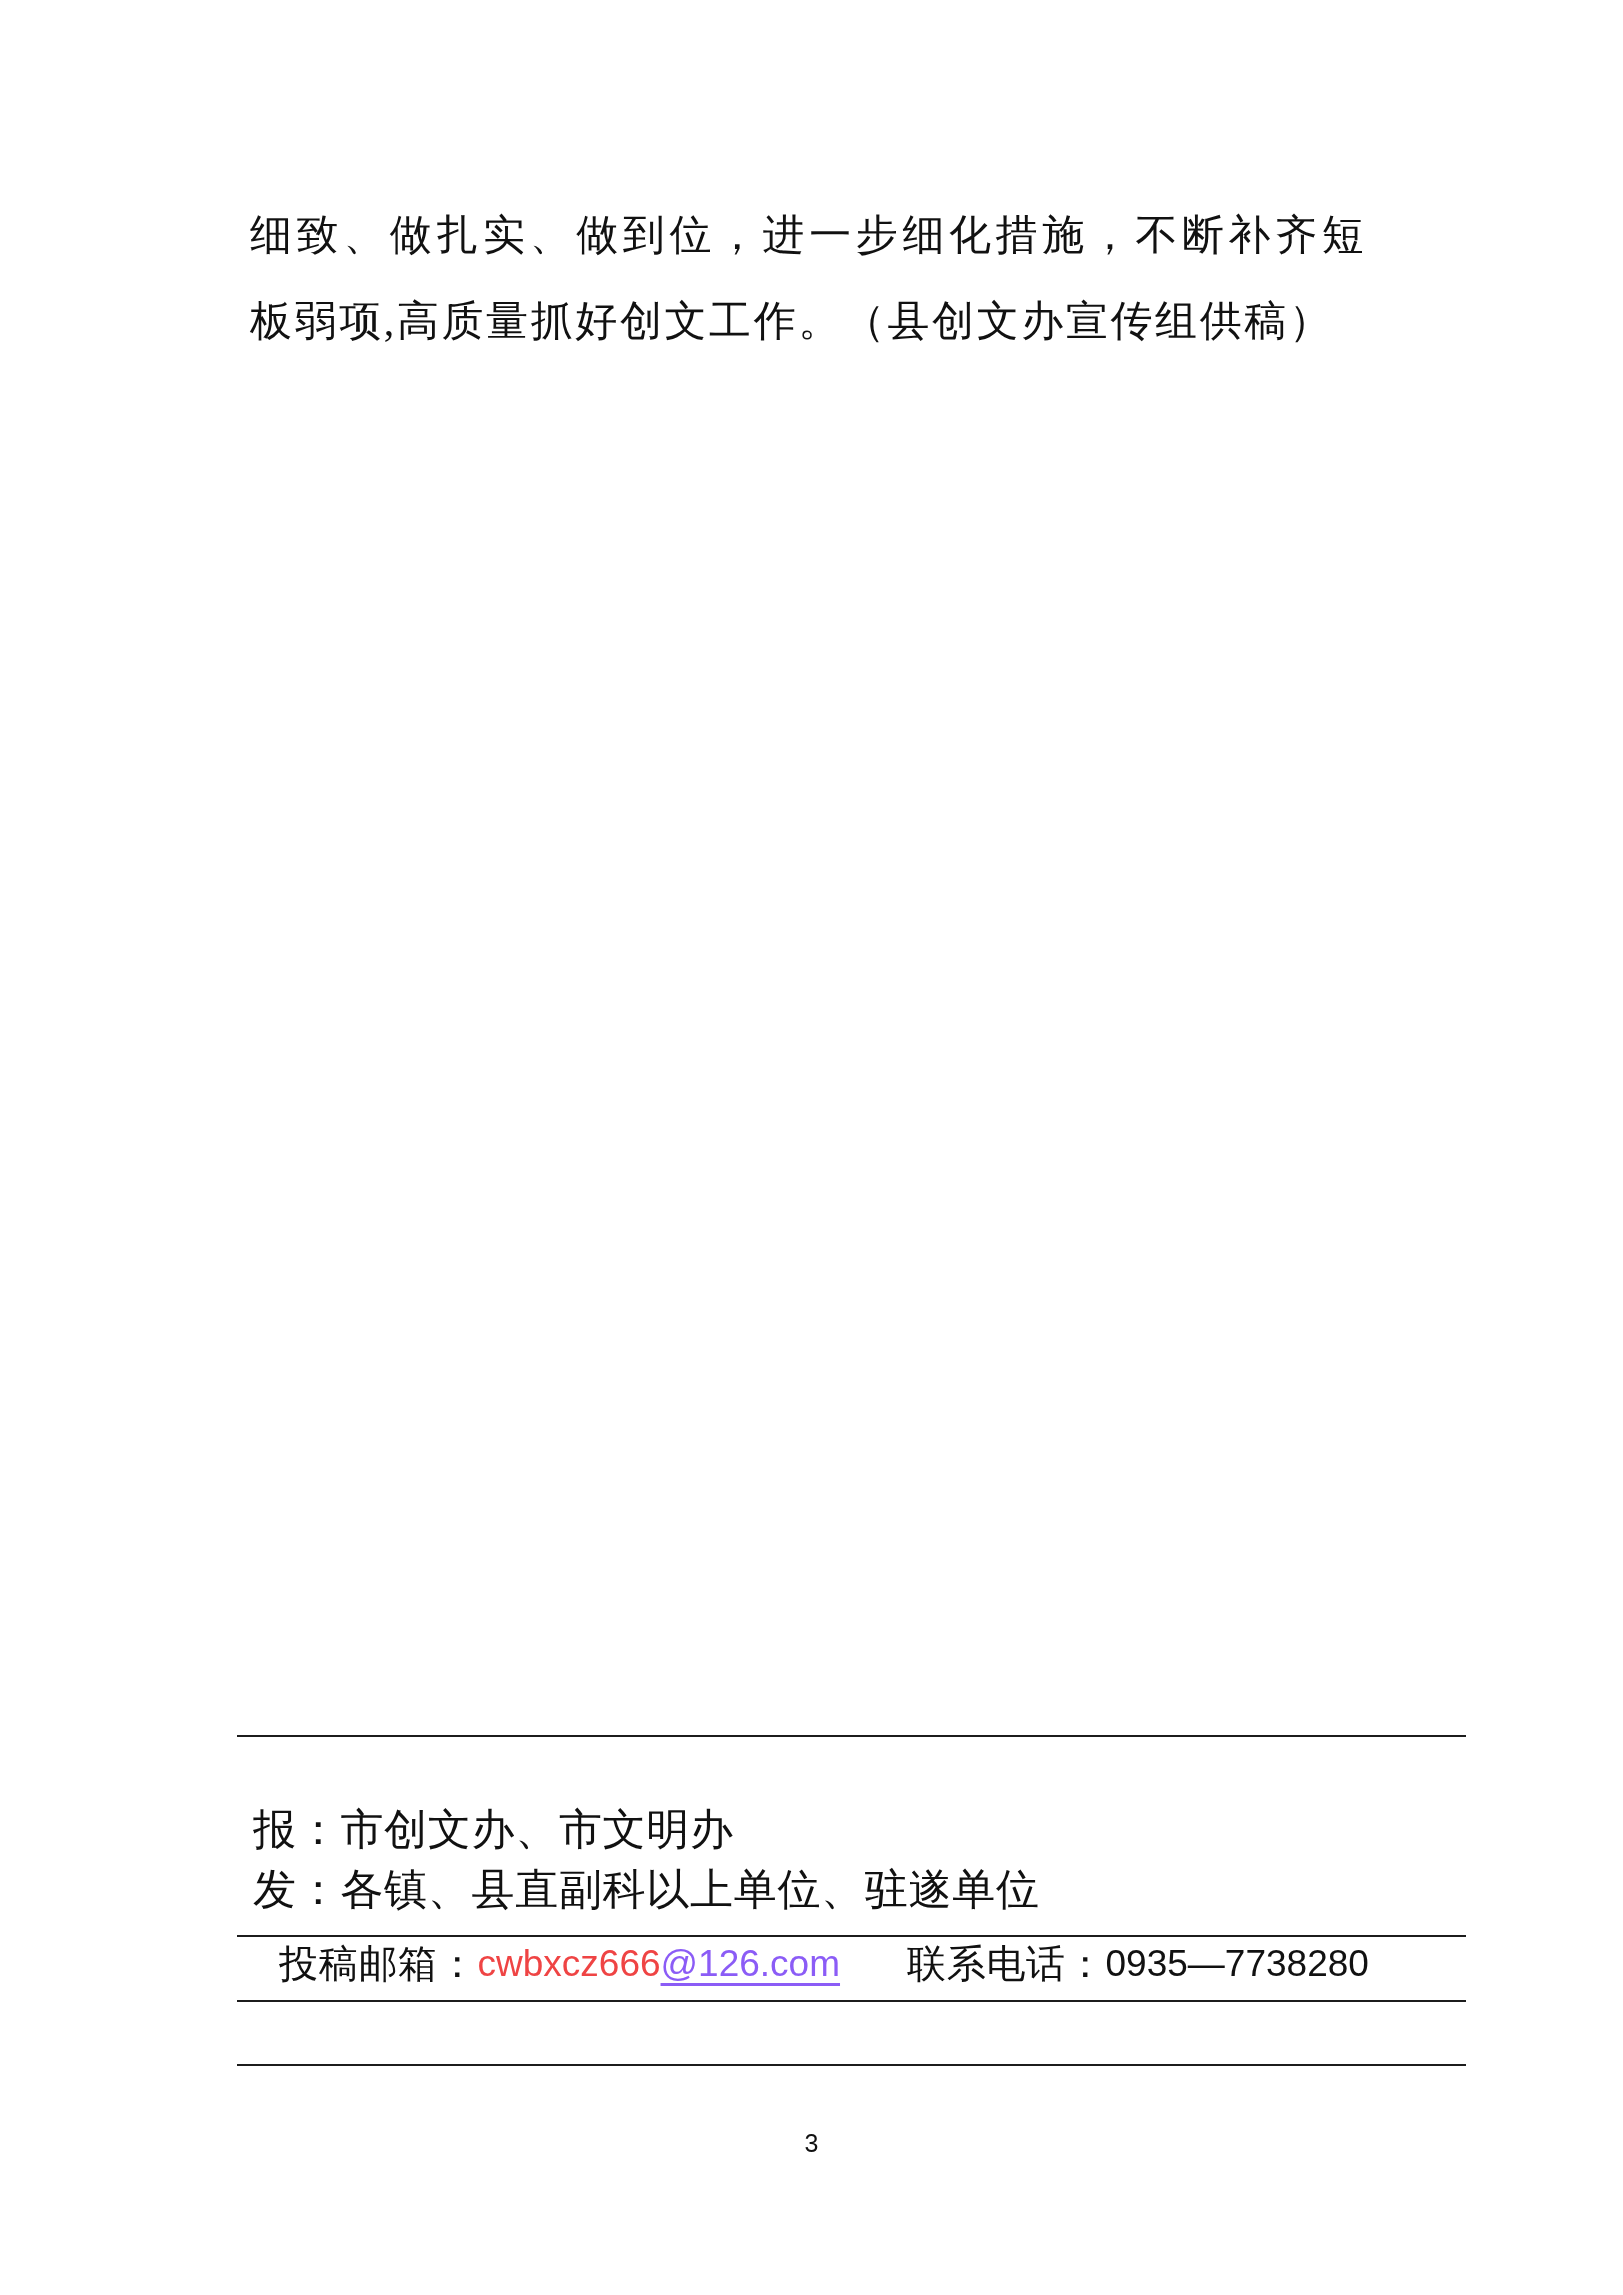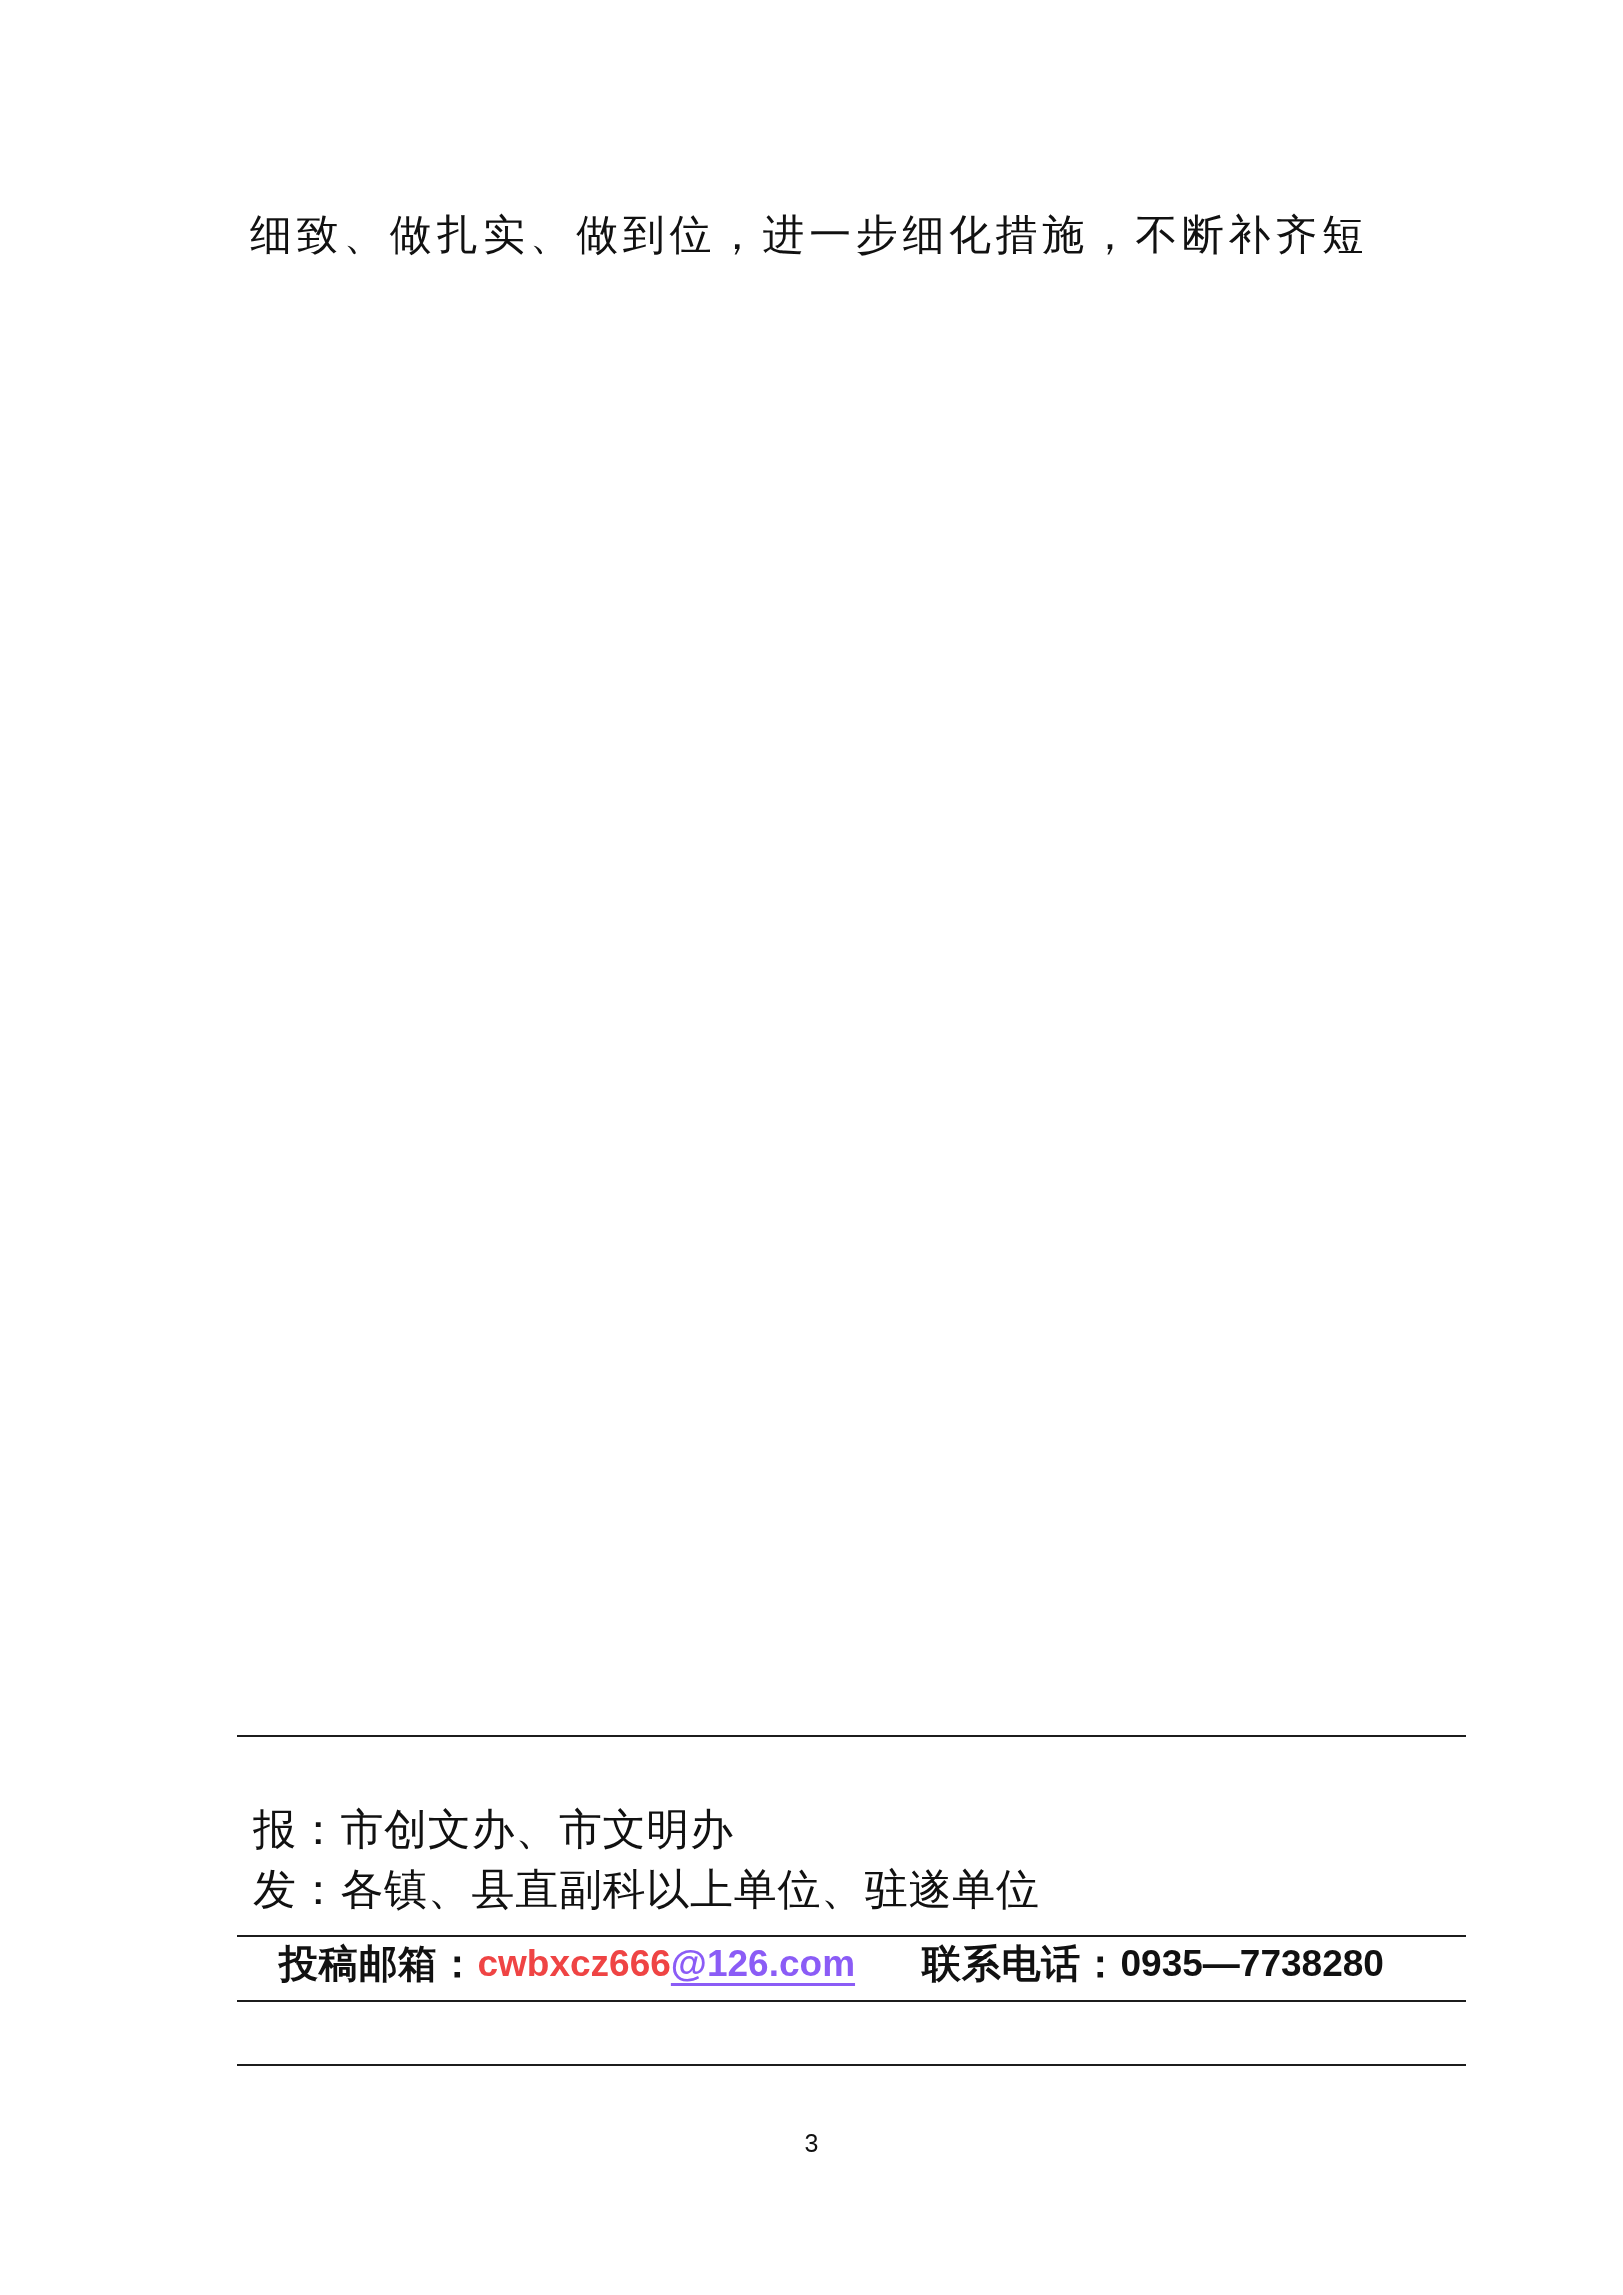--- a/index.html
+++ b/index.html
@@ -57,21 +57,20 @@
 
   
   .contact-row {
     position: absolute;
     left: 279px;
     top: 1937px;
     height: 54px;
     display: flex;
     align-items: center;
     white-space: nowrap;
-    font-weight: bold;
   }
   .contact-label {
     font-size: 39px;
     letter-spacing: 0.7px;
   }
   .latin {
     font-family: "Liberation Sans", "DejaVu Sans", sans-serif;
     font-size: 37px;
     letter-spacing: 0px;
   }
@@ -99,20 +98,21 @@
     color: #111111;
   }
 </style>
 </head>
 <body>
 
 <div class="page">
 
   <div class="body-text">
     <div class="body-line-1">细致、做扎实、做到位，进一步细化措施，不断补齐短</div>
+    <div class="body-line-2">板弱项,高质量抓好创文工作。（县创文办宣传组供稿）</div>
   </div>
 
   <div class="rule rule-1"></div>
 
   <div class="colophon">
     <div>报：市创文办、市文明办</div>
     <div>发：各镇、县直副科以上单位、驻遂单位</div>
   </div>
 
   <div class="rule rule-2"></div>

